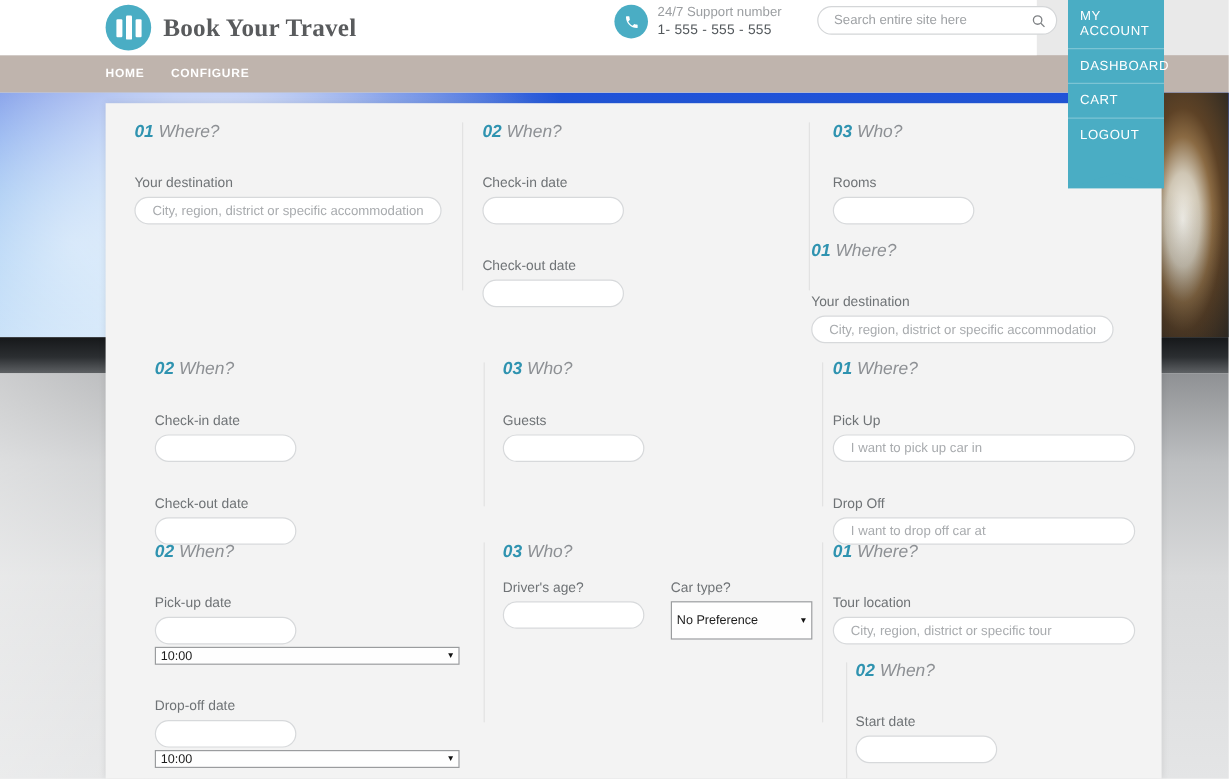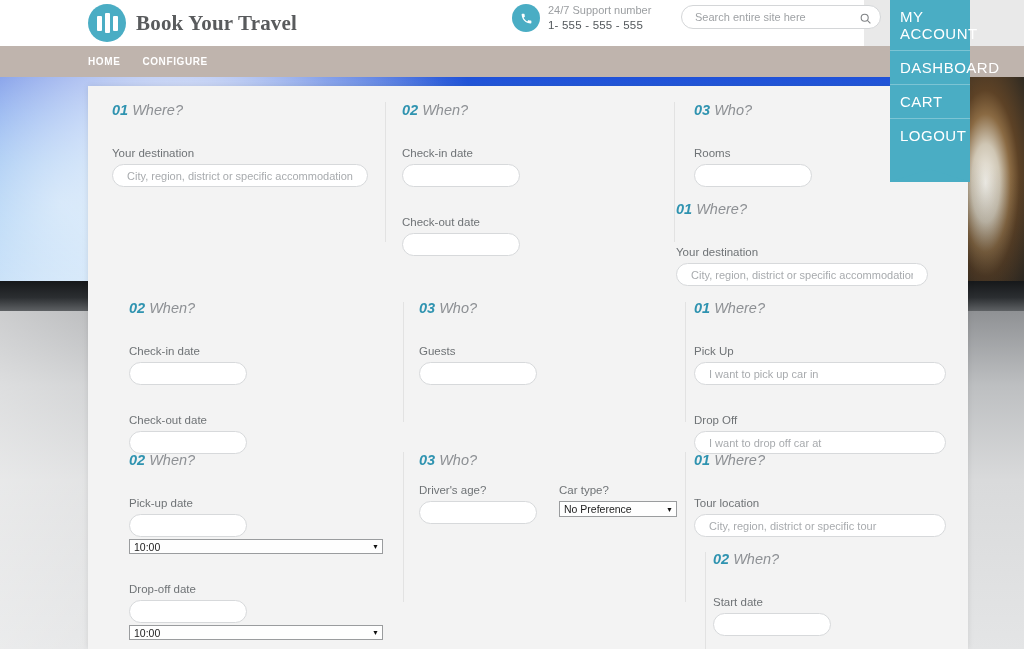--- a/index.html
+++ b/index.html
@@ -98,21 +98,21 @@
   .search-ico { width: 13px; height: 13px; color: #7f8285; flex: none; }
 
   
   .ribbon {
     position: absolute; right: 54px; top: 0; width: 80px; z-index: 60;
     background: #4aadc4;
     padding: 0;
   }
   .ribbon-inner { padding: 0 0 8px 0; }
   .ribbon a {
-    display: block; color: #ffffff; font-size: 15px; letter-spacing: .5px;
+    display: block; color: #ffffff; font-size: 11px; letter-spacing: .5px;
     text-decoration: none; padding: 8px 0 8px 10px;
     border-bottom: 1px solid rgba(255,255,255,.28);
   }
   .ribbon-notch {
     width: 80px; height: 22px; background: #4aadc4;
     -webkit-clip-path: polygon(0 0, 100% 0, 100% 100%, 50% 42%, 0 100%);
     clip-path: polygon(0 0, 100% 0, 100% 100%, 50% 42%, 0 100%);
   }
 
   
@@ -389,21 +389,21 @@
       </p>
       <div style="display:flex; gap:22px;">
         <div>
           <p class="field-label">Driver's age?</p>
           <div class="pill">
             <input type="text" style="">
           </div>
         </div>
         <div>
           <p class="field-label">Car type?</p>
-          <div class="sel small" style="height:16px; margin-top:3px;">
+          <div class="sel small" style="height:32px; margin-top:3px;">
             <span>No Preference</span>
             <span class="caret">▼</span>
           </div>
         </div>
       </div>
     </div>
 
     <div class="section" style="left:606px; top:366px;">
       <p class="step-title">
         <span class="num">01</span>

